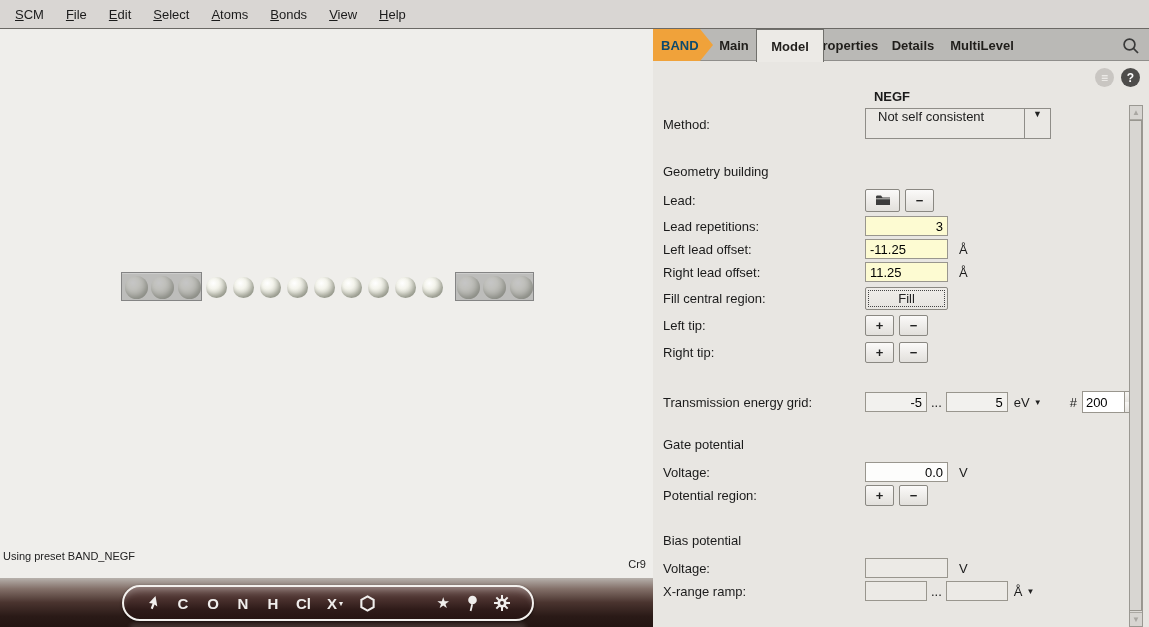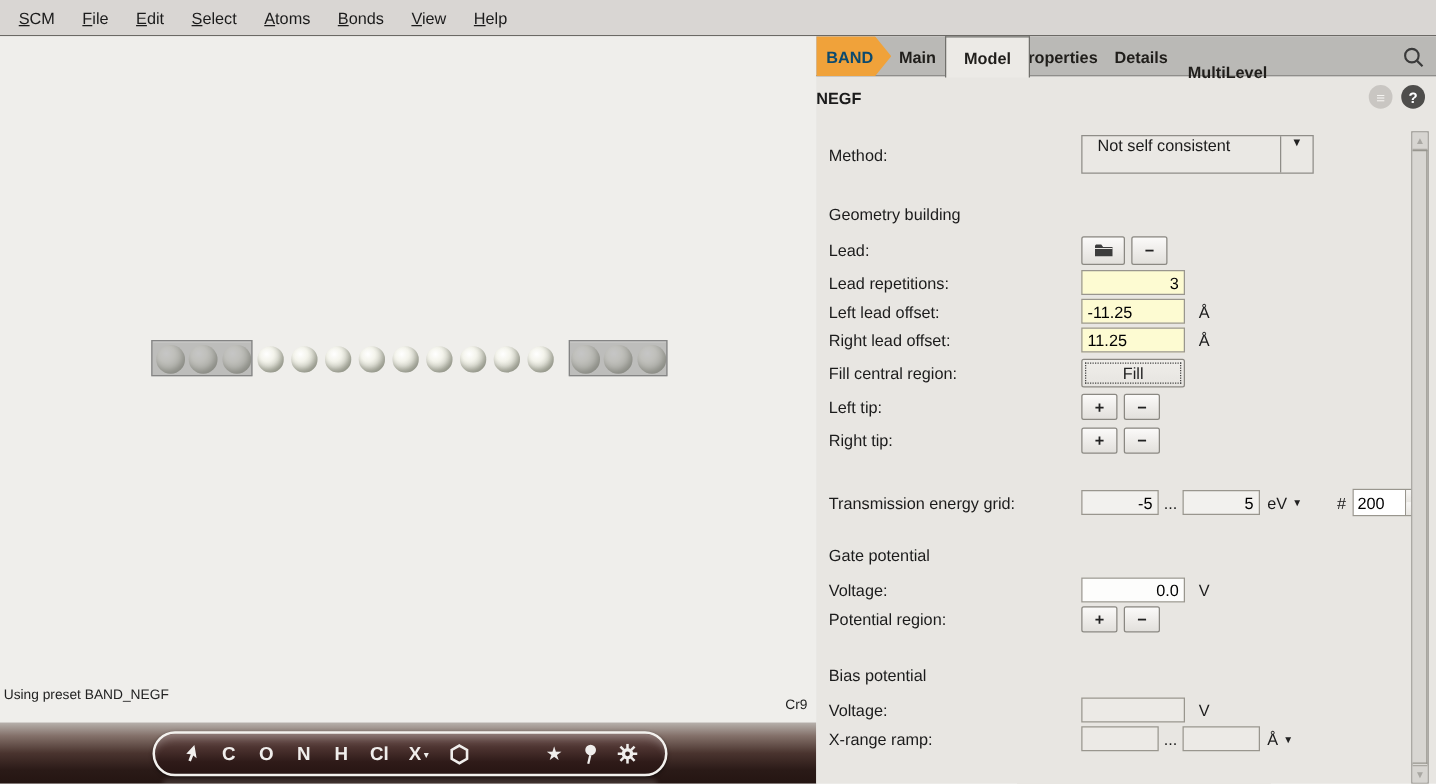--- a/index.html
+++ b/index.html
@@ -51,25 +51,25 @@
   #tab-band { position:absolute; left:0; top:0; width:60px; height:32px;
     background:#f0a23a; clip-path:polygon(0 0, calc(100% - 13px) 0, 100% 50%, calc(100% - 13px) 100%, 0 100%);
     font-weight:bold; font-size:13px; display:flex; align-items:center; padding-left:8px; color:#0c4a6e; }
   .tab { position:absolute; top:0; height:32px; display:flex; align-items:center;
     justify-content:center; font-weight:bold; font-size:13px; color:#201e1b; cursor:default; }
   #tab-main { left:59px; width:44px; }
   #tab-model { left:103px; width:68px; height:33px; background:#eceae6;
     border:1px solid #71706c; border-bottom:none; z-index:2; }
   #tab-properties { left:155px; width:76px; }
   #tab-details { left:233px; width:54px; }
-  #tab-multilevel { left:290px; width:78px;margin-top:12px; }
+  #tab-multilevel { left:290px; width:78px; }
   #search-btn { position:absolute; right:8px; top:7px; width:20px; height:20px; cursor:pointer; }
 
   
-  #panel-title { position:absolute; left:0; top:42px; width:478px; text-align:left;
+  #panel-title { position:absolute; left:0; top:60px; width:478px; text-align:center;
     font-weight:bold; font-size:13px; }
   .circ { position:absolute; width:19px; height:19px; border-radius:50%;
     display:flex; align-items:center; justify-content:center; font-size:12px; cursor:pointer; }
   #menu-circ { left:442px; top:39px; background:#c9c6c2; color:#f4f3f0; font-weight:bold; }
   #help-circ { left:468px; top:39px; background:#4e4d4b; color:#fff; font-weight:bold; }
 
   
   .row { position:absolute; left:10px; height:24px; display:flex; align-items:center; font-size:13px; }
   .lbl { width:202px; flex:none; }
   .sect { position:absolute; left:10px; font-size:13px; }

